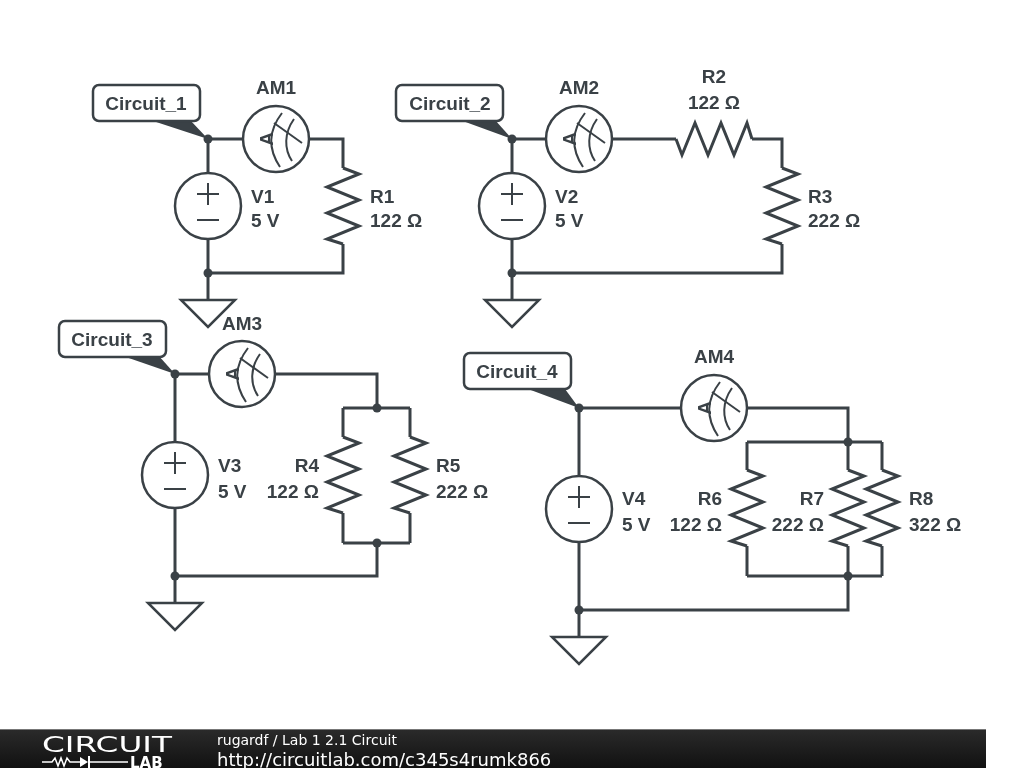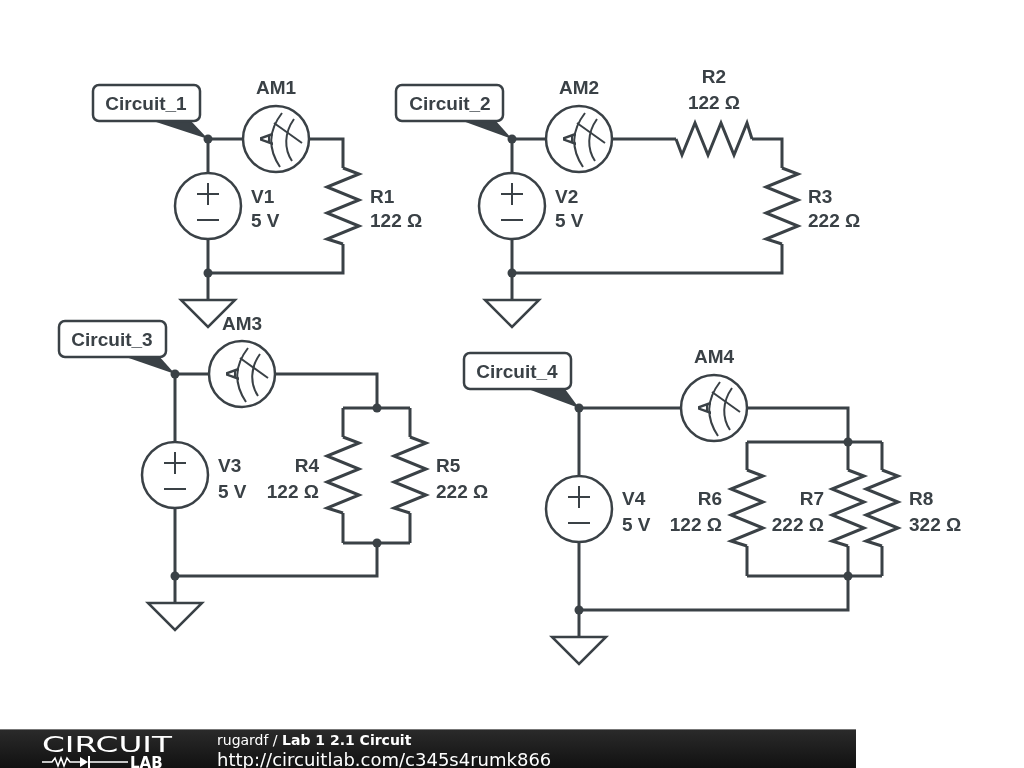--- a/index.html
+++ b/index.html
@@ -5,27 +5,27 @@
   html, body { margin:0; padding:0; background:#ffffff; }
   body { width:1024px; height:768px; position:relative; overflow:hidden; font-family:"Liberation Sans", sans-serif; }
   #schematic { position:absolute; left:0; top:0; width:1024px; height:729px; }
   .w { stroke:#3a4146; stroke-width:3; fill:none; stroke-linejoin:miter; }
   .thin { stroke:#3a4146; stroke-width:2; fill:none; }
   .dot { fill:#3a4146; }
   .lbl { font-family:"Liberation Sans", sans-serif; font-weight:bold; font-size:19px; fill:#3a4146; }
   .netbox { fill:#ffffff; stroke:#3a4146; stroke-width:2.5; }
   .nettext { font-family:"Liberation Sans", sans-serif; font-weight:bold; font-size:19px; fill:#3a4146; }
   .ptr { fill:#3a4146; }
-  #footer { position:absolute; left:0; top:729px; width:856px; height:39px;
+  #footer { position:absolute; left:0; top:729px; width:986px; height:39px;
             background:linear-gradient(#2a2a2a,#111111); border-top:1px solid #777; box-sizing:border-box; }
   #logo { position:absolute; left:42px; top:2px; width:135px; height:36px; }
   .logo-text { font-family:"DejaVu Sans", sans-serif; fill:#ffffff; }
   #footer-title { position:absolute; left:217px; top:2px; color:#ffffff; font-family:"DejaVu Sans", sans-serif; font-size:14px; white-space:nowrap; }
   #footer-title .user { }
-  #footer-title .title { font-weight:bold; }
+  #footer-title .title { font-weight:normal; }
   #footer-url { position:absolute; left:217px; top:19px; color:#ffffff; font-family:"DejaVu Sans", sans-serif; font-size:18px; white-space:nowrap; }
 </style>
 </head>
 <body>
 
 <svg id="schematic" viewBox="0 0 1024 729" xmlns="http://www.w3.org/2000/svg">
   <defs>
     <g id="ammeter-sym">
       <circle cx="0" cy="0" r="33" fill="#fff" stroke="#3a4146" stroke-width="2.5"></circle>
       <path d="M6,-26 C-8,-8 -8,10 4,28" class="thin" stroke-width="1.8"></path>

